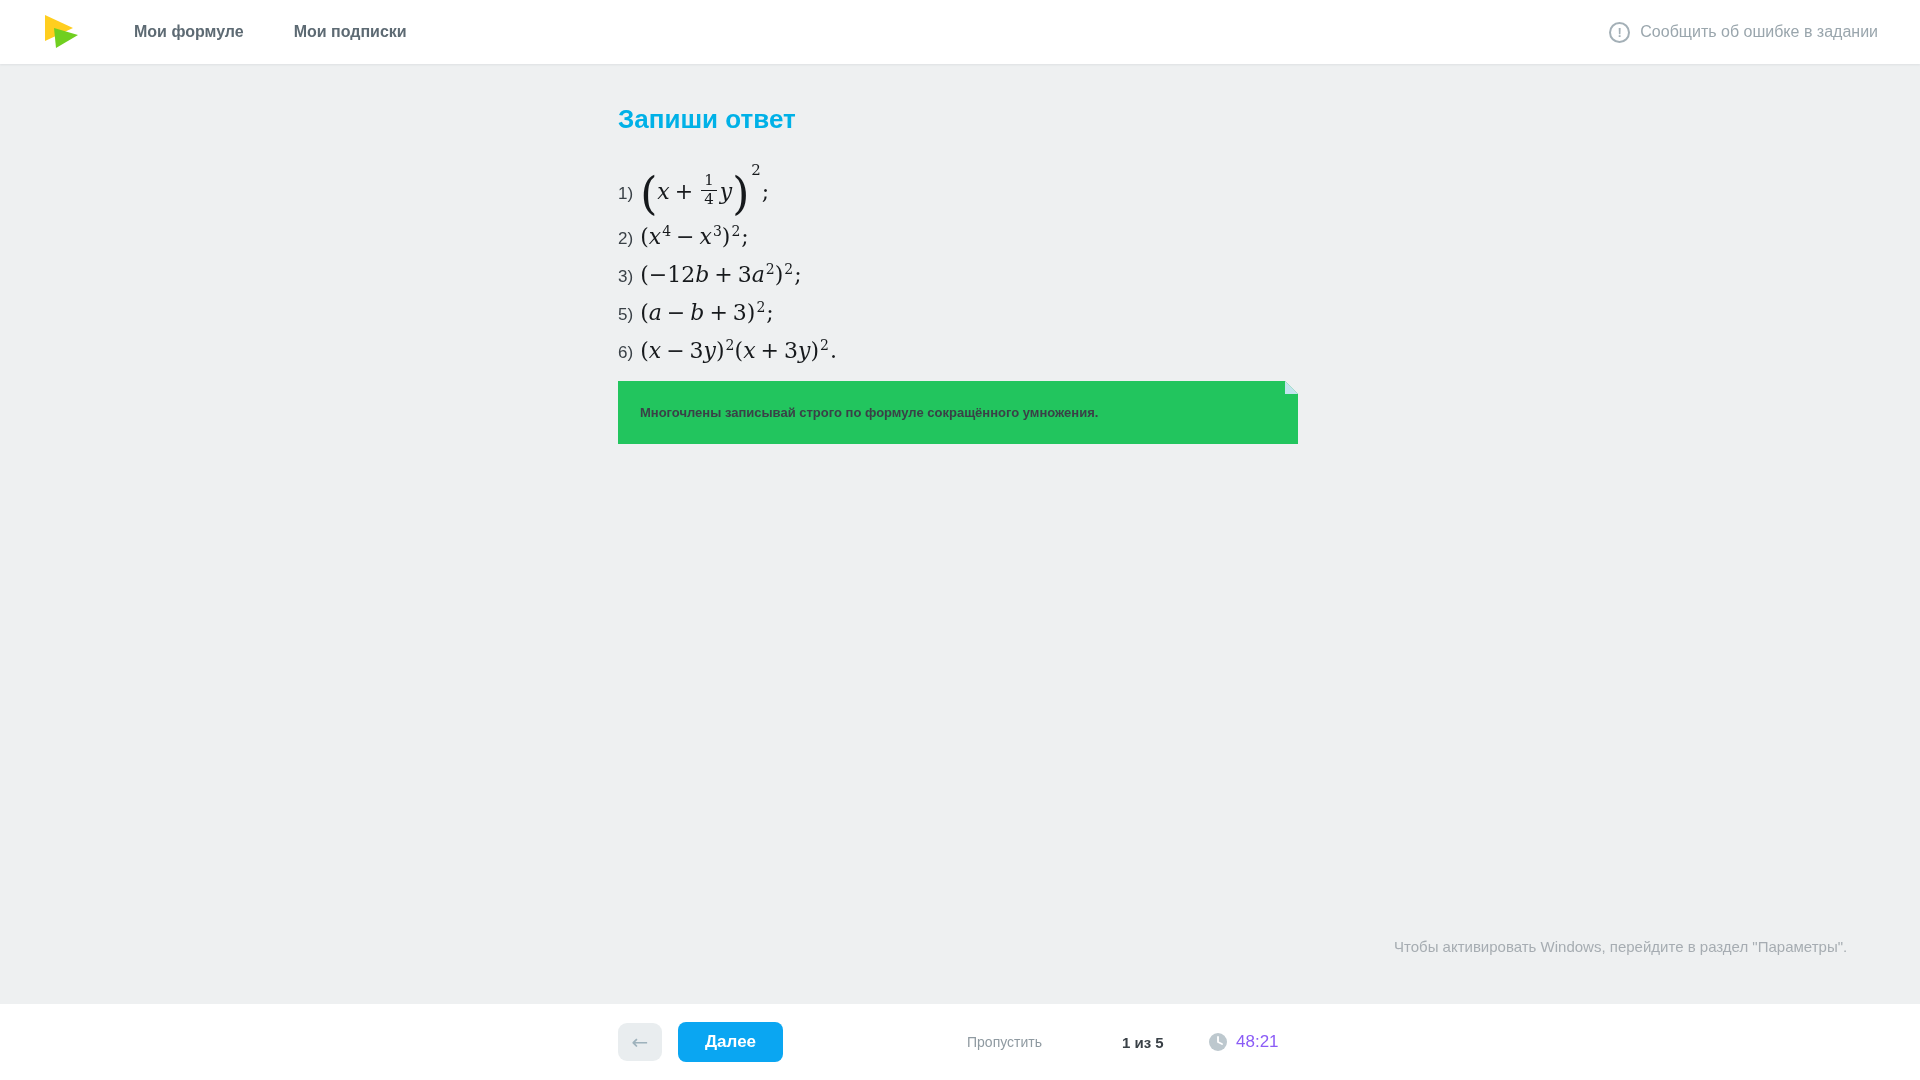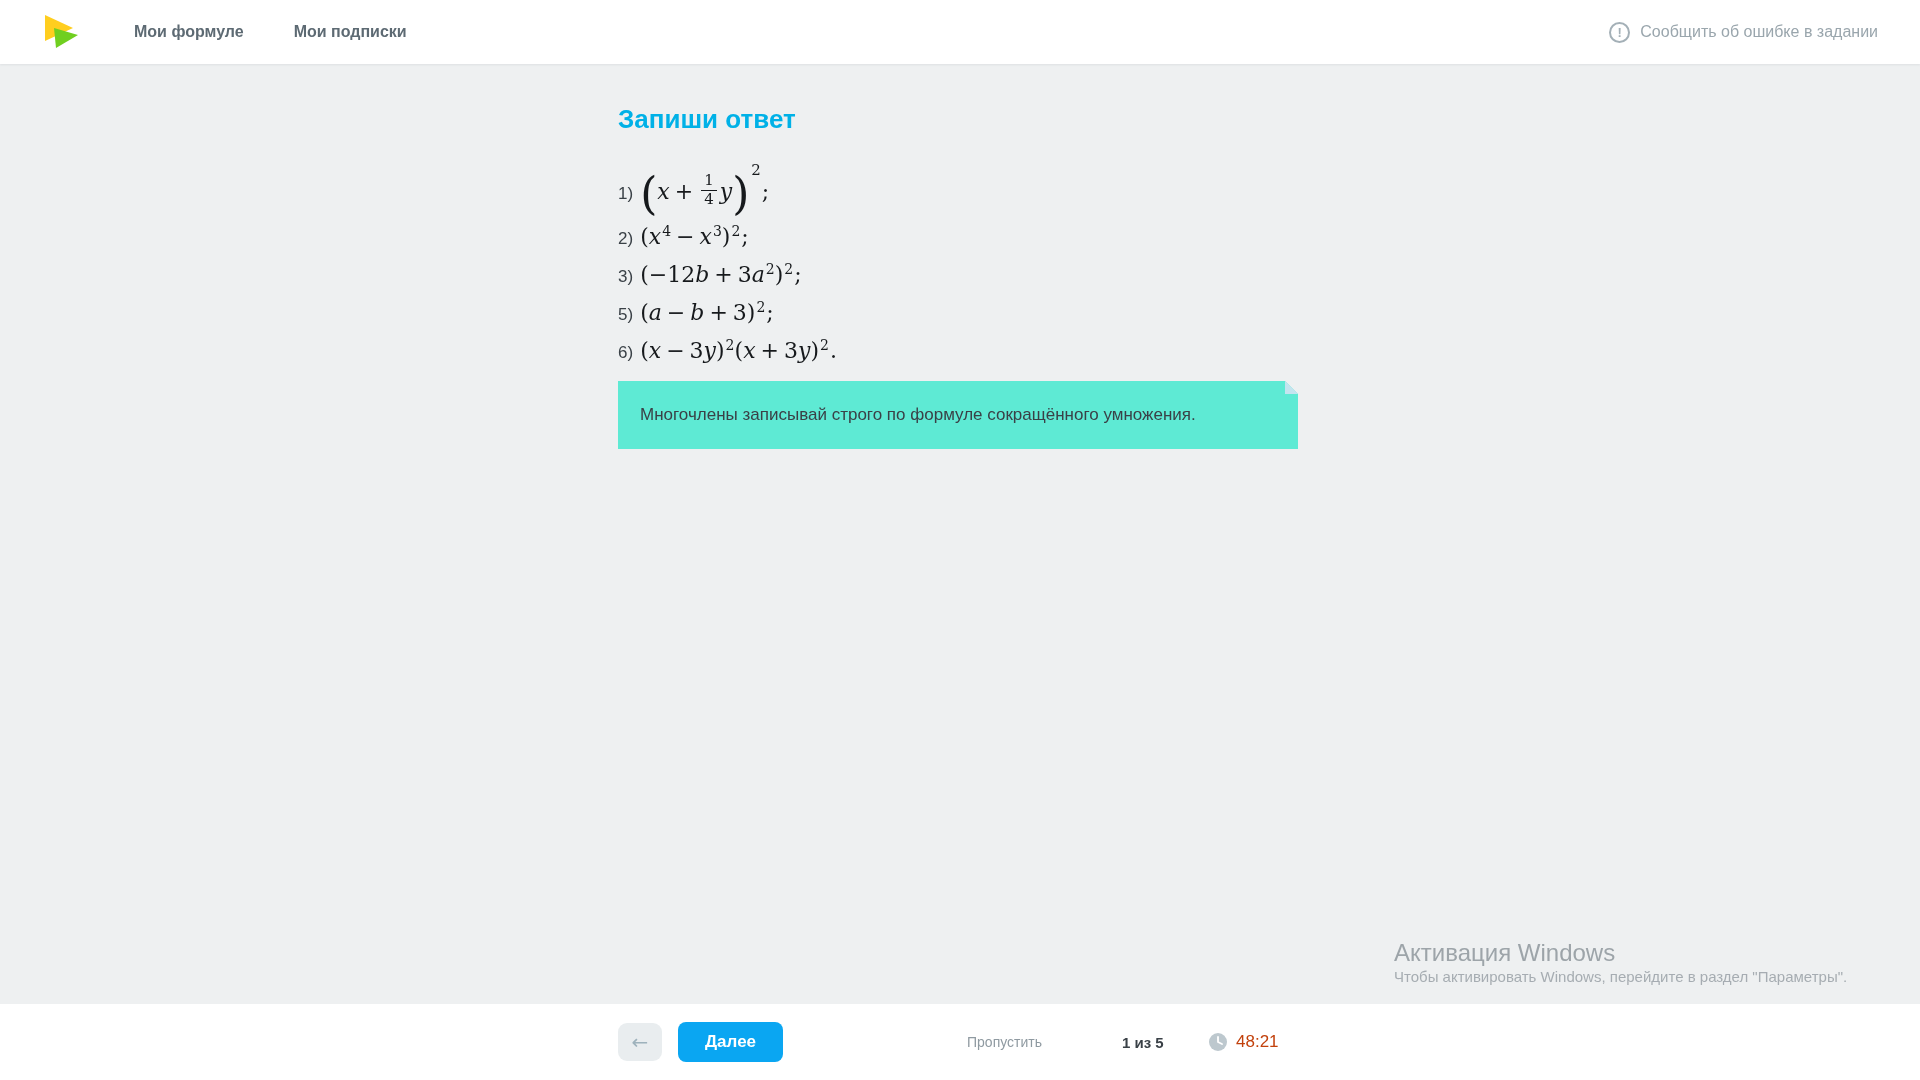--- a/index.html
+++ b/index.html
@@ -39,22 +39,22 @@
   .mo{padding:0 5px;}
   .msup{font-size:14px;vertical-align:8px;padding-left:1px;}
   .msupb{font-size:15px;vertical-align:24px;padding-left:2px;}
   .mp{padding-left:1px;}
   .mbig{font-size:44px;vertical-align:-10px;line-height:0;}
   .frac{display:inline-block;vertical-align:middle;text-align:center;margin:0 3px;position:relative;top:-3px;}
   .frac .fn,.frac .fd{display:block;font-size:15px;line-height:1.15;padding:0 3px;}
   .frac .fd{border-top:1px solid #16191c;}
 
   .hint{
-    margin-top:18px;width:680px;background:#5eead4;
-    padding:24px 22px;font-size:17px;color:#3a4147;position:relative;
+    margin-top:18px;width:680px;background:#22c55e;
+    padding:24px 22px;font-size:13px;color:#3a4147;position:relative;font-weight:bold;
   }
   .hint::before{content:"";position:absolute;top:0;right:0;width:0;height:0;
     border-top:13px solid #eef0f1;border-left:13px solid transparent;}
   .hint::after{content:"";position:absolute;top:0;right:0;width:0;height:0;
     border-bottom:13px solid #c4e4ef;border-right:13px solid transparent;}
 
   .answer-row{margin-top:28px;display:flex;align-items:center;font-size:17px;color:#3a4147;}
   .answer-label{font-weight:700;margin-right:6px;}
   .ans-sep{white-space:pre;}
   .ans-input{
@@ -79,21 +79,21 @@
   .next-btn{
     position:absolute;left:678px;top:18px;height:40px;padding:0 27px;
     background:#0aa6f2;border:none;border-radius:8px;color:#ffffff;
     font-weight:700;font-size:17px;cursor:pointer;font-family:"Liberation Sans",sans-serif;
   }
   .skip{position:absolute;left:967px;top:0;height:76px;display:flex;align-items:center;
     color:#8f9aa1;font-size:14px;cursor:pointer;}
   .progress{position:absolute;left:1122px;top:0;height:76px;display:flex;align-items:center;
     color:#3a4147;font-size:15px;font-weight:600;}
   .timer{position:absolute;left:1208px;top:0;height:76px;display:flex;align-items:center;gap:8px;
-    color:#c2410c;font-size:17px;}
+    color:#8b5cf6;font-size:17px;}
 </style>
 </head>
 <body>
 
 <header class="header">
   <svg class="logo" viewBox="0 0 38 34">
     <polygon points="3,0 31,13 3,26" fill="#ffce1f"></polygon>
     <polygon points="12,13 36,20 14,33" fill="#70cf20"></polygon>
   </svg>
   <nav class="nav">
@@ -117,21 +117,20 @@
       <div class="math-row"><span class="item-label">6)</span><span class="math"><span class="mn">(</span><span class="mv">x</span><span class="mo">−</span><span class="mn">3</span><span class="mv">y</span><span class="mn">)</span><span class="msup">2</span><span class="mn">(</span><span class="mv">x</span><span class="mo">+</span><span class="mn">3</span><span class="mv">y</span><span class="mn">)</span><span class="msup">2</span><span class="mp">.</span></span></div>
     </div>
 
   <div class="hint">
     <span>Многочлены записывай строго по формуле сокращённого умножения.</span>
   </div>
 
 </main>
 
 <div class="watermark">
-  <div class="wm1">Активация Windows</div>
   <div class="wm2">Чтобы активировать Windows, перейдите в раздел "Параметры".</div>
 </div>
 
 <footer class="footer">
   <button class="back-btn">
     <span>←</span>
   </button>
   <button class="next-btn">Далее</button>
   <span class="skip">Пропустить</span>
   <span class="progress">1 из 5</span>

